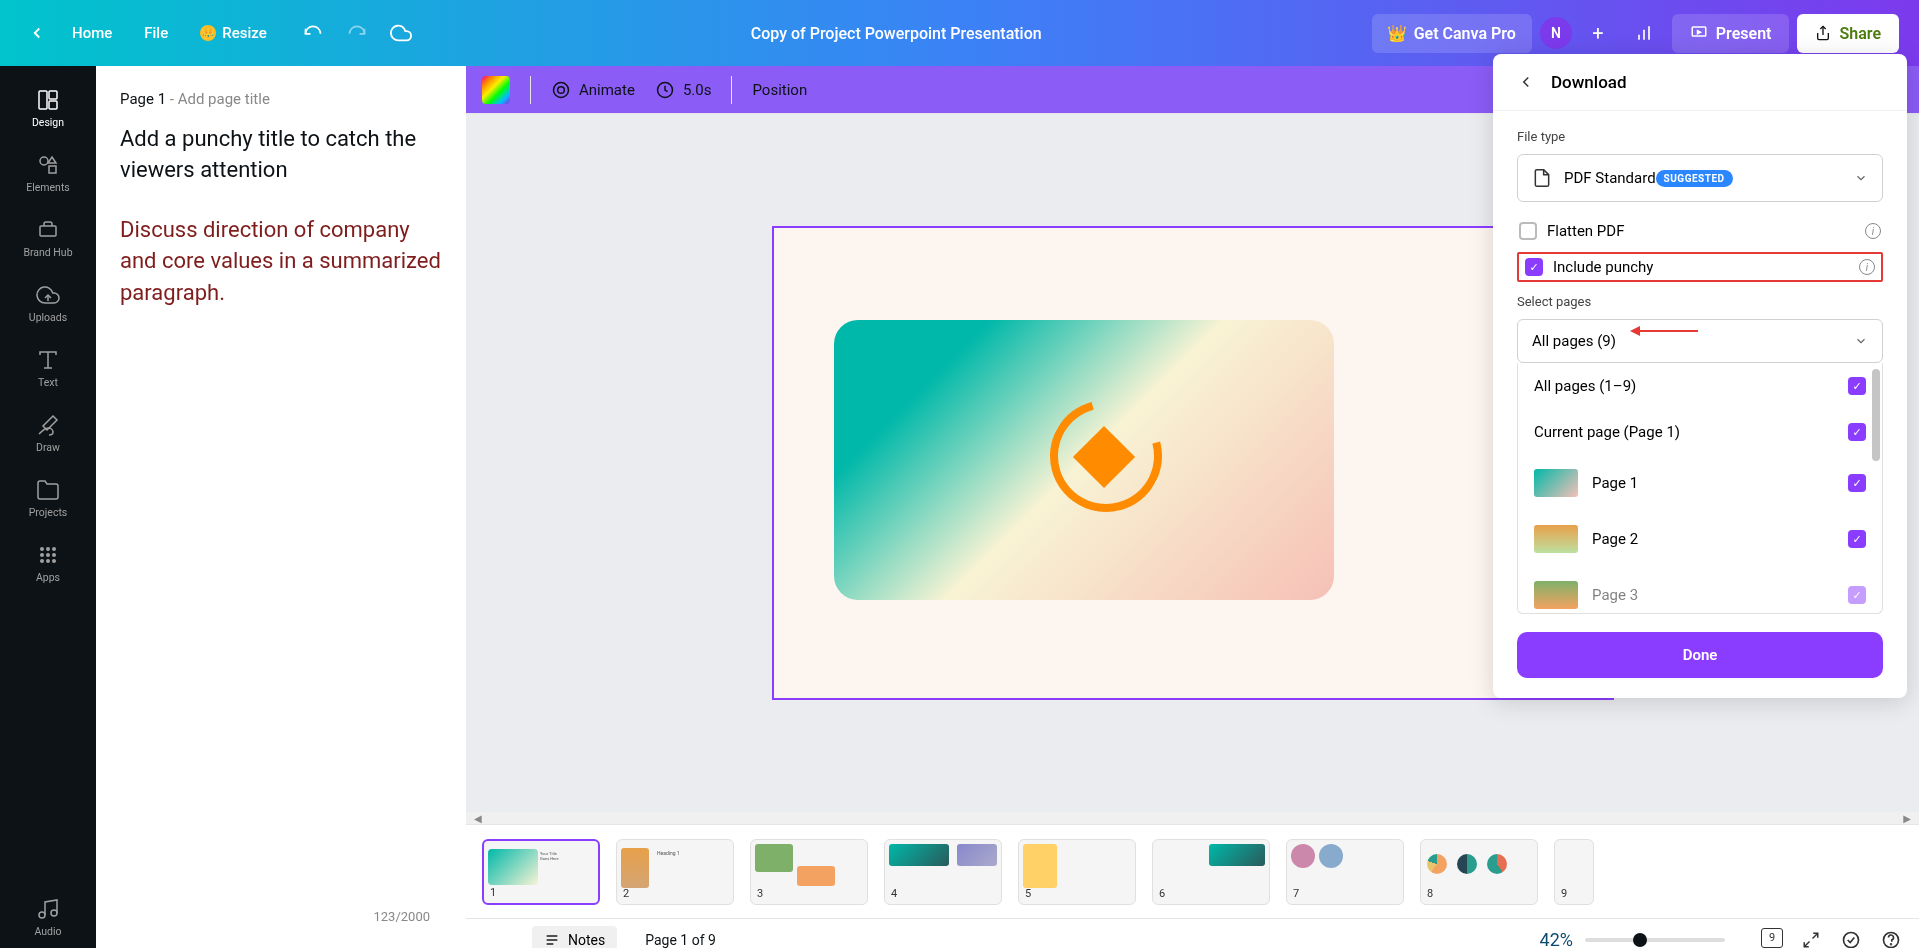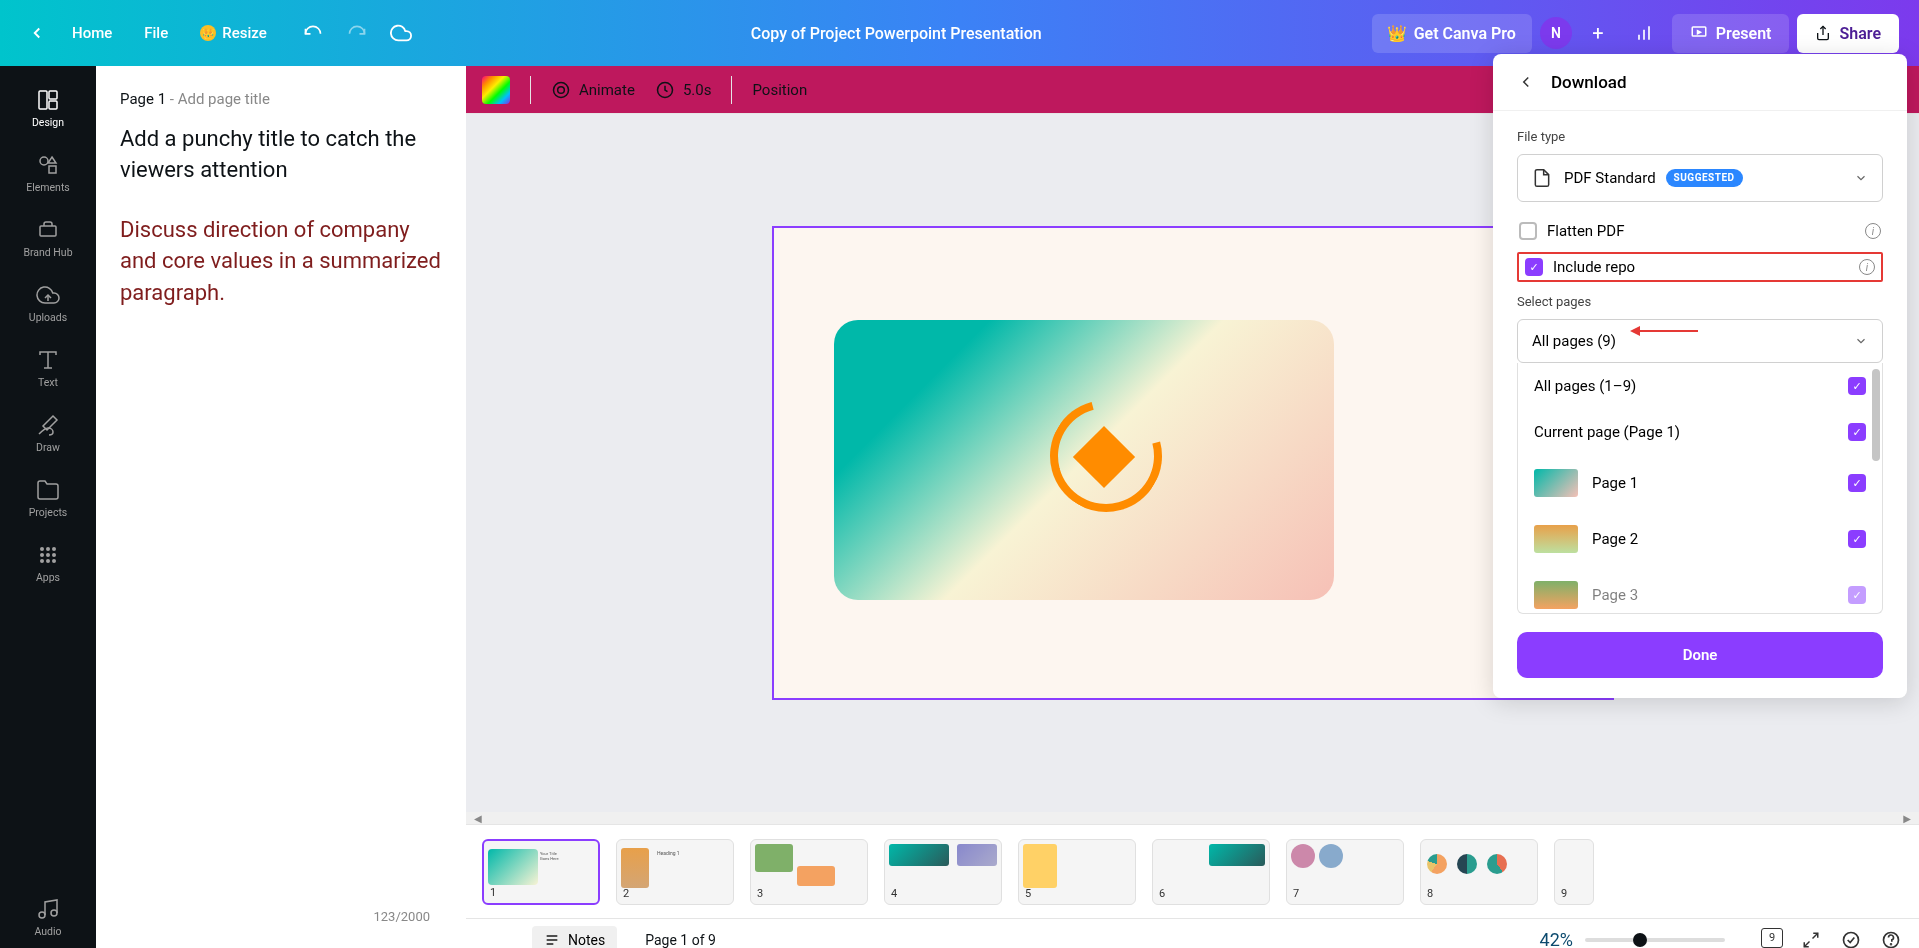--- a/index.html
+++ b/index.html
@@ -12,21 +12,21 @@
     .header-btn { padding: 10px 14px; font-size: 15px; font-weight: 500; cursor: pointer; border-radius: 4px; display: flex; align-items: center; gap: 6px; }
     .crown-icon { width: 16px; height: 16px; background: #fbbf24; border-radius: 50%; display: inline-flex; align-items: center; justify-content: center; font-size: 10px; }
     .header-icons { display: flex; gap: 4px; margin-left: 8px; }
     .icon-btn { width: 40px; height: 40px; display: flex; align-items: center; justify-content: center; cursor: pointer; border-radius: 4px; }
     .doc-title { flex: 1; text-align: center; font-size: 16px; font-weight: 500; }
     .header-right { display: flex; align-items: center; gap: 8px; }
     .pro-btn { background: rgba(255,255,255,0.15); padding: 10px 16px; border-radius: 6px; display: flex; align-items: center; gap: 6px; font-weight: 600; cursor: pointer; }
     .avatar { width: 32px; height: 32px; border-radius: 50%; background: #7c3aed; display: flex; align-items: center; justify-content: center; font-weight: 600; font-size: 14px; }
     .plus-btn { width: 36px; height: 36px; display: flex; align-items: center; justify-content: center; cursor: pointer; font-size: 20px; }
     .present-btn { background: rgba(255,255,255,0.15); padding: 10px 18px; border-radius: 6px; display: flex; align-items: center; gap: 8px; font-weight: 600; cursor: pointer; }
-    .share-btn { background: white; color: #4c1d95; padding: 10px 18px; border-radius: 6px; display: flex; align-items: center; gap: 8px; font-weight: 600; cursor: pointer; }
+    .share-btn { background: white; color: #4d7c0f; padding: 10px 18px; border-radius: 6px; display: flex; align-items: center; gap: 8px; font-weight: 600; cursor: pointer; }
     
     
     .main-container { display: flex; height: calc(100% - 54px); }
     
     
     .sidebar { width: 96px; background: #0d1216; display: flex; flex-direction: column; align-items: center; padding-top: 12px; gap: 4px; }
     .sidebar-item { width: 100%; display: flex; flex-direction: column; align-items: center; padding: 10px 0; cursor: pointer; color: #a0a0a0; gap: 4px; }
     .sidebar-item.active { color: white; }
     .sidebar-item-label { font-size: 10.5px; }
     .sidebar-icon { width: 24px; height: 24px; display: flex; align-items: center; justify-content: center; }
@@ -34,21 +34,21 @@
     
     .notes-panel { width: 370px; background: white; padding: 24px 24px; display: flex; flex-direction: column; }
     .page-label { font-size: 15px; color: #0d1216; margin-bottom: 16px; }
     .page-label-num { color: #0d1216; }
     .page-label-hint { color: #888; }
     .notes-heading { font-size: 22px; line-height: 1.4; margin-bottom: 28px; color: #0d1216; }
     .notes-body { font-size: 22px; line-height: 1.45; color: #7f1d1d; }
     
     
     .canvas-area { flex: 1; display: flex; flex-direction: column; background: #ebecf0; position: relative; }
-    .toolbar { height: 48px; background: #be185d; border-bottom: 1px solid #e5e5e5; display: flex; align-items: center; padding: 0 16px; gap: 20px; }
+    .toolbar { height: 48px; background: #8b5cf6; border-bottom: 1px solid #e5e5e5; display: flex; align-items: center; padding: 0 16px; gap: 20px; }
     .color-swatch { width: 28px; height: 28px; background: linear-gradient(135deg, #ff0080, #ff8c00, #ffed00, #00ff00, #00bfff, #8a2be2); border-radius: 4px; cursor: pointer; }
     .toolbar-sep { width: 1px; height: 28px; background: #e5e5e5; }
     .toolbar-btn { display: flex; align-items: center; gap: 8px; font-size: 15px; cursor: pointer; color: #0d1216; }
     
     .canvas-viewport { flex: 1; display: flex; align-items: center; justify-content: center; overflow: hidden; position: relative; }
     .slide { width: 842px; height: 474px; background: #fdf6f0; border: 2px solid #8b3dff; position: relative; overflow: hidden; }
     .slide-image { position: absolute; left: 60px; top: 92px; width: 500px; height: 280px; background: linear-gradient(135deg, #00b8a9 20%, #f8f3d4 50%, #f6c0b6 100%); border-radius: 24px; }
     .slide-circle { position: absolute; left: 216px; top: 80px; width: 112px; height: 112px; border: 8px solid #ff8c00; border-radius: 50%; border-top-color: transparent; transform: rotate(30deg); }
     .slide-cube { position: absolute; left: 248px; top: 115px; width: 44px; height: 44px; background: #ff8c00; transform: rotate(45deg); }
     .slide-text { position: absolute; right: -80px; top: 155px; }
@@ -81,21 +81,21 @@
     .bottom-icon { width: 24px; height: 24px; display: flex; align-items: center; justify-content: center; cursor: pointer; color: #333; }
     
     
     .download-panel { position: absolute; right: 12px; top: 54px; width: 414px; background: white; border-radius: 8px; box-shadow: 0 4px 24px rgba(0,0,0,0.15); z-index: 100; }
     .dl-header { display: flex; align-items: center; padding: 18px 24px; gap: 16px; border-bottom: 1px solid #f0f0f0; }
     .dl-back { font-size: 18px; cursor: pointer; }
     .dl-title { font-size: 17px; font-weight: 500; }
     .dl-body { padding: 18px 24px 0; }
     .dl-label { font-size: 13px; color: #444; margin-bottom: 10px; }
     .dl-select { border: 1px solid #d0d0d0; border-radius: 6px; padding: 12px 14px; display: flex; align-items: center; gap: 12px; cursor: pointer; margin-bottom: 14px; }
-    .dl-select-text { flex: 1; font-size: 15px; display: flex; gap: 10px; }
+    .dl-select-text { flex: 1; font-size: 15px; display: flex; align-items: center; }
     .suggested-badge { background: #2b87ff; color: white; font-size: 10px; font-weight: 700; padding: 3px 8px; border-radius: 10px; letter-spacing: 0.5px; }
     .dl-chevron { color: #666; }
     .dl-check-row { display: flex; align-items: center; gap: 10px; padding: 6px 2px; margin-bottom: 6px; }
     .dl-check-row.highlighted { border: 2px solid #e53935; padding: 4px 6px; border-radius: 2px; }
     .checkbox { width: 18px; height: 18px; border: 2px solid #bbb; border-radius: 4px; cursor: pointer; display: flex; align-items: center; justify-content: center; }
     .checkbox.checked { background: #8b3dff; border-color: #8b3dff; color: white; font-size: 11px; }
     .dl-check-label { font-size: 15px; flex: 1; }
     .info-icon { width: 16px; height: 16px; border: 1.5px solid #888; border-radius: 50%; display: flex; align-items: center; justify-content: center; font-size: 10px; color: #888; font-style: italic; }
     
     .dl-pages-select { border: 1px solid #d0d0d0; border-radius: 6px; padding: 12px 14px; display: flex; align-items: center; cursor: pointer; margin-bottom: 0; }
@@ -460,21 +460,21 @@
     </div>
 
     <div class="dl-check-row">
       <div class="checkbox"></div>
       <span class="dl-check-label">Flatten PDF</span>
       <span class="info-icon">i</span>
     </div>
 
     <div class="dl-check-row highlighted" style="margin-bottom:12px">
       <div class="checkbox checked">✓</div>
-      <span class="dl-check-label">Include repo</span>
+      <span class="dl-check-label">Include punchy</span>
       <span class="info-icon">i</span>
     </div>
 
     <div class="dl-label">Select pages</div>
     <div class="dl-pages-select" style="position:relative">
       <span style="flex:1;font-size:15px">All pages (9)</span>
       <span class="dl-chevron">
         <svg width="14" height="14" viewBox="0 0 24 24" fill="none" stroke="#666" stroke-width="2">
             <polyline points="6 9 12 15 18 9"></polyline>
           </svg>

